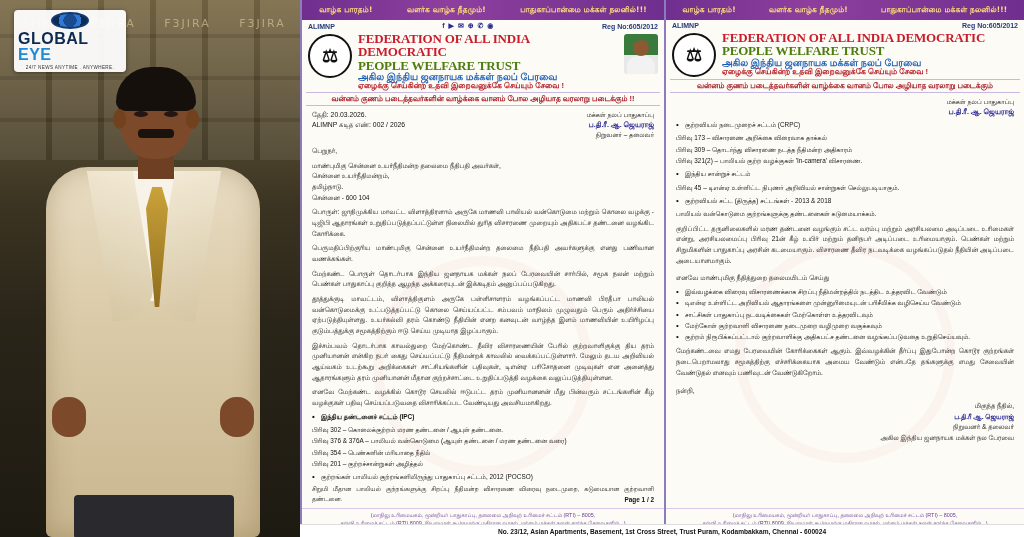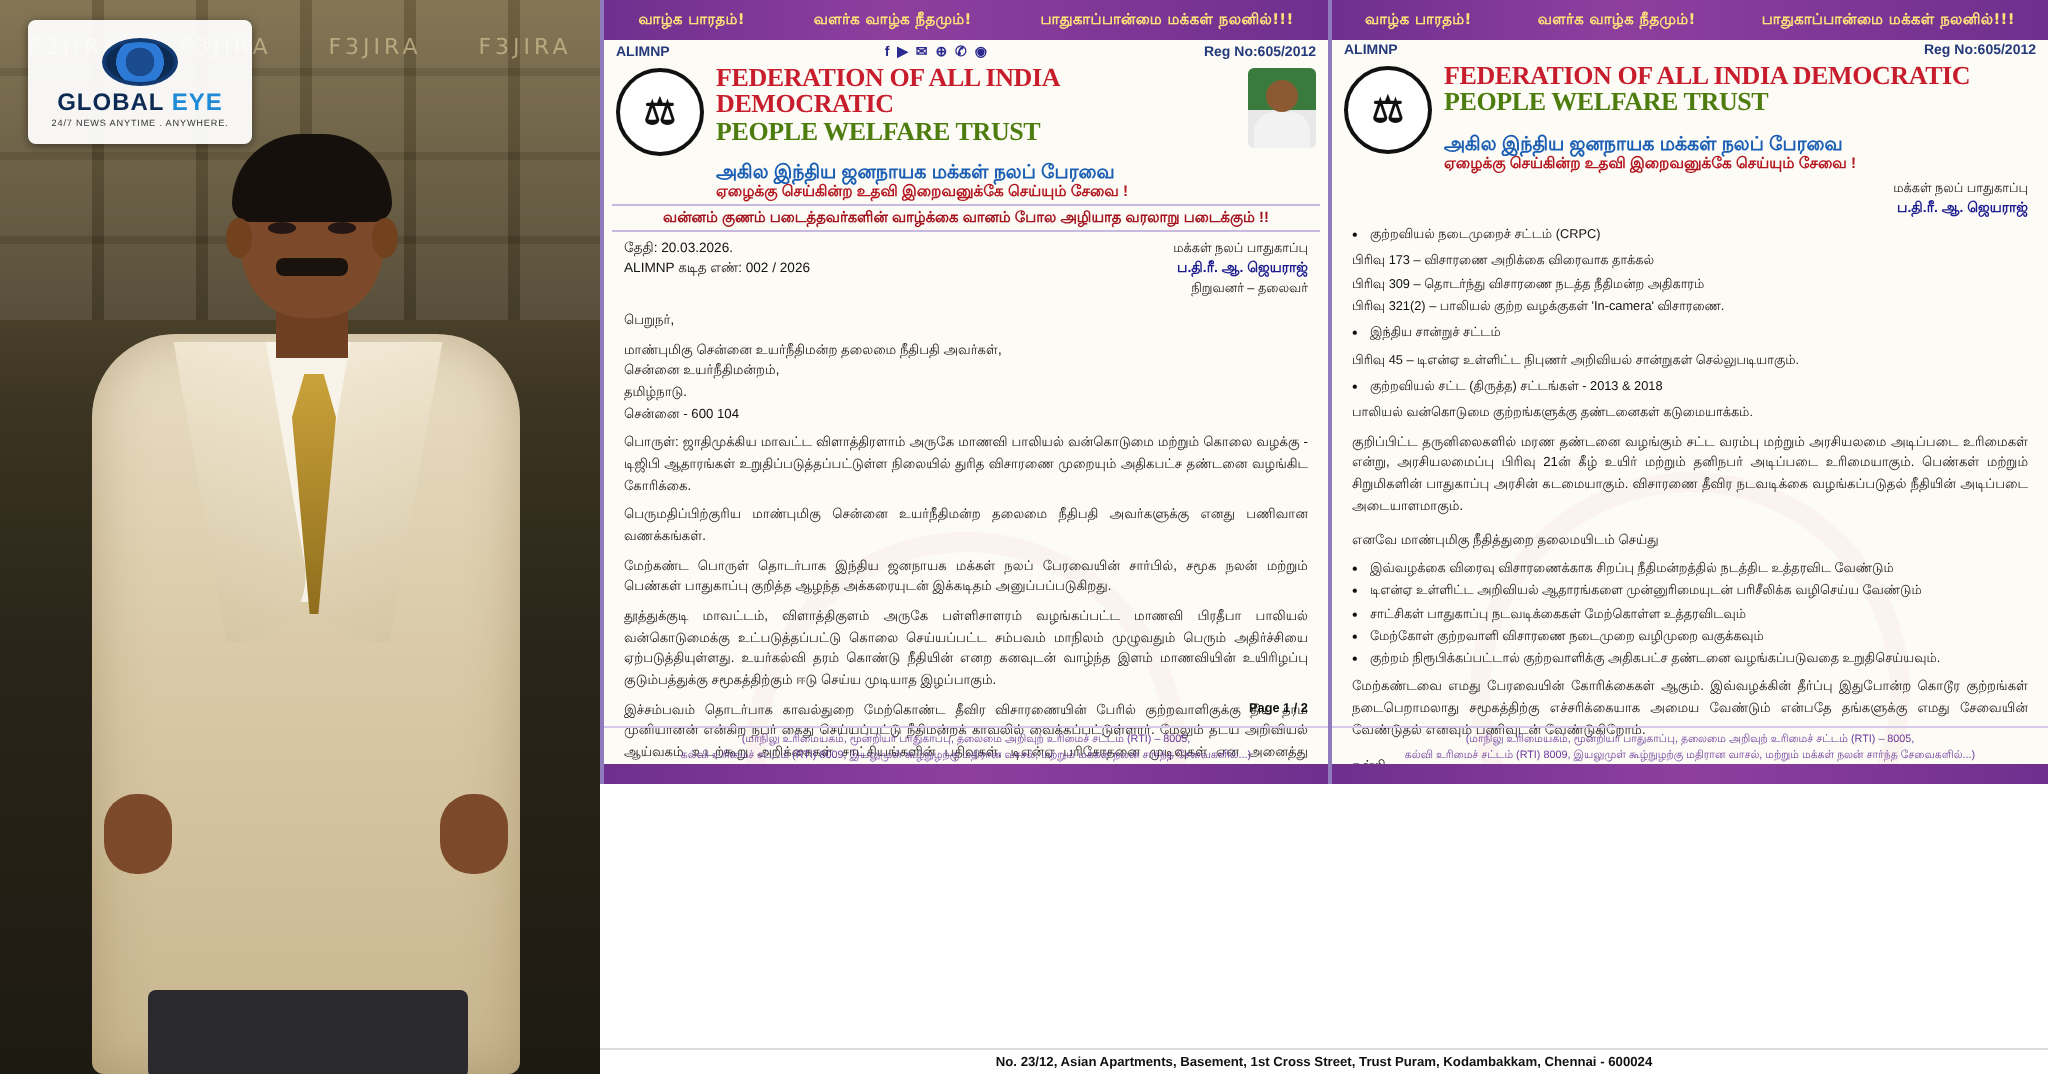--- a/index.html
+++ b/index.html
@@ -42,21 +42,21 @@
     background:rgba(255,255,255,.94);border-radius:4px;
     box-shadow:0 1px 4px rgba(0,0,0,.45);
     display:flex;flex-direction:column;align-items:center;justify-content:center;
     padding:2px 4px;box-sizing:border-box;
   }
   .logo-eye{
     width:34px;height:20px;border-radius:50%;
     background:radial-gradient(circle at 50% 50%,#1b4b8f 0 36%, #2d7ad6 37% 60%, #0d2a52 61% 100%);
     border:2px solid #123a70;margin-bottom:2px;
   }
-  .logo-name{font-size:12px;font-weight:bold;color:#0d2a52;letter-spacing:.5px;line-height:1;}
+  .logo-name{font-size:16px;font-weight:bold;color:#0d2a52;letter-spacing:.5px;line-height:1;}
   .logo-name .eye{color:#1f8ad6;}
   .logo-sub{font-size:4.6px;color:#333;letter-spacing:.4px;margin-top:2px;}
 
   
   .person{position:absolute;left:28px;bottom:0;width:250px;height:470px;}
   .head{
     position:absolute;left:92px;top:8px;width:72px;height:84px;border-radius:46% 46% 44% 44%;
     background:#7c4a2a;
   }
   .hair{
@@ -96,21 +96,21 @@
   }
   .pant{
     position:absolute;left:46px;top:428px;width:160px;height:44px;
     background:#2a2a2e;border-radius:4px;
   }
   .hand-l{position:absolute;left:24px;top:330px;width:34px;height:40px;border-radius:16px;background:#7c4a2a;}
   .hand-r{position:absolute;left:192px;top:330px;width:34px;height:40px;border-radius:16px;background:#7c4a2a;}
 
   
   .doc{
-    position:relative;height:392px;box-sizing:border-box;
+    position:relative;height:537px;box-sizing:border-box;
     background:#fdfbf6;overflow:hidden;
   }
   .doc-1{width:364px;flex:0 0 364px;border-left:2px solid #8e7bbd;}
   .doc-2{width:360px;flex:0 0 360px;border-left:2px solid #8e7bbd;}
 
   .doc-topbar{
     height:20px;background:linear-gradient(90deg,#6f2f8e,#8e3f9e 40%,#6f2f8e);
     display:flex;align-items:center;justify-content:space-around;
     color:#ffe37a;font-size:7.4px;font-weight:bold;letter-spacing:.2px;
     font-family:"DejaVu Sans",sans-serif;
@@ -126,21 +126,21 @@
   }
   .emblem{
     width:40px;height:40px;border-radius:50%;border:2px solid #111;
     display:flex;align-items:center;justify-content:center;flex:0 0 40px;
     background:#fff;font-size:18px;font-weight:bold;color:#111;
     font-family:"Liberation Serif",serif;margin-top:2px;
   }
   .titles{flex:1;text-align:left;line-height:1.02;}
   .t-line1{font-size:13px;font-weight:bold;color:#c81d2c;letter-spacing:-.2px;font-family:"Liberation Serif",serif;}
   .t-line2{font-size:13px;font-weight:bold;color:#4d7c0f;letter-spacing:-.2px;font-family:"Liberation Serif",serif;}
-  .t-tamil{font-size:9.5px;font-weight:bold;color:#1a5fb4;margin-top:10px;}
+  .t-tamil{font-size:9.5px;font-weight:bold;color:#1a5fb4;margin-top:0;}
   .t-tamil2{font-size:7.6px;font-weight:bold;color:#b3161f;margin-top:1px;}
   .portrait{
     width:34px;height:40px;border-radius:3px;flex:0 0 34px;margin-top:2px;
     background:linear-gradient(180deg,#3b7a3d 0 52%,#e8e8e8 52% 100%);
     position:relative;overflow:hidden;
   }
   .portrait:before{
     content:"";position:absolute;left:9px;top:6px;width:16px;height:16px;border-radius:50%;
     background:#8b5a33;
   }
@@ -334,20 +334,21 @@
     <div class="doc-header">
       <div class="emblem">⚖</div>
       <div class="titles">
         <div class="t-line1">FEDERATION OF ALL INDIA DEMOCRATIC</div>
         <div class="t-line2">PEOPLE WELFARE TRUST</div>
         <div class="t-tamil">அகில இந்திய ஜனநாயக மக்கள் நலப் பேரவை</div>
         <div class="t-tamil2">ஏழைக்கு செய்கின்ற உதவி இறைவனுக்கே செய்யும் சேவை !</div>
       </div>
     </div>
 
+    <div class="banner-red">வன்னம் குணம் படைத்தவர்களின் வாழ்க்கை வானம் போல அழியாத வரலாறு படைக்கும்</div>
 
     <div class="doc-body">
       <div class="watermark"></div>
 
       <div class="tr" style="margin-bottom:2px">
         <div>மக்கள் நலப் பாதுகாப்பு</div>
         <div class="sig-name">ப.தி.ரீ. ஆ. ஜெயராஜ்</div>
       </div>
 
       <ul class="bullet-list">

